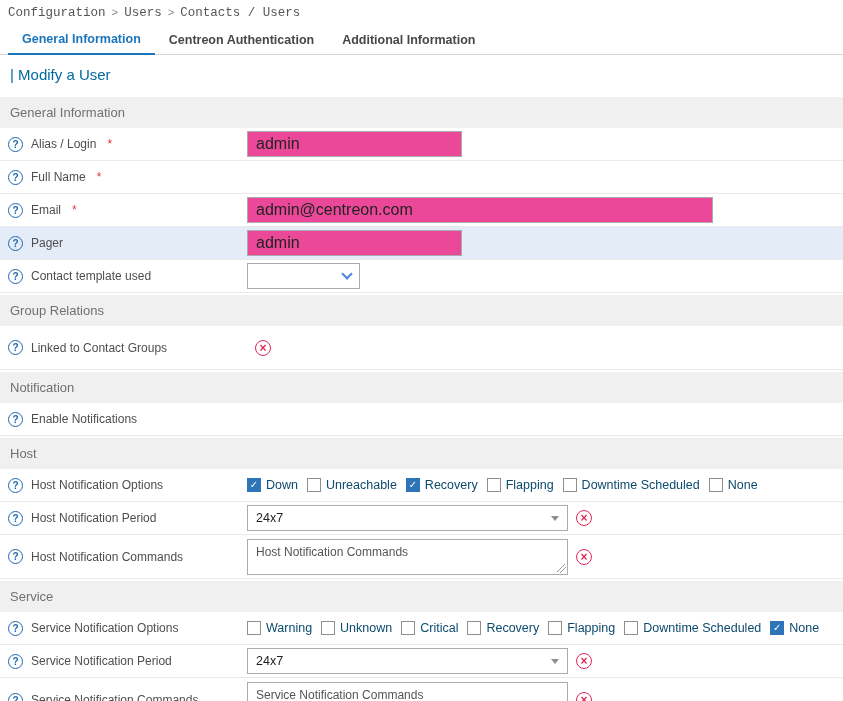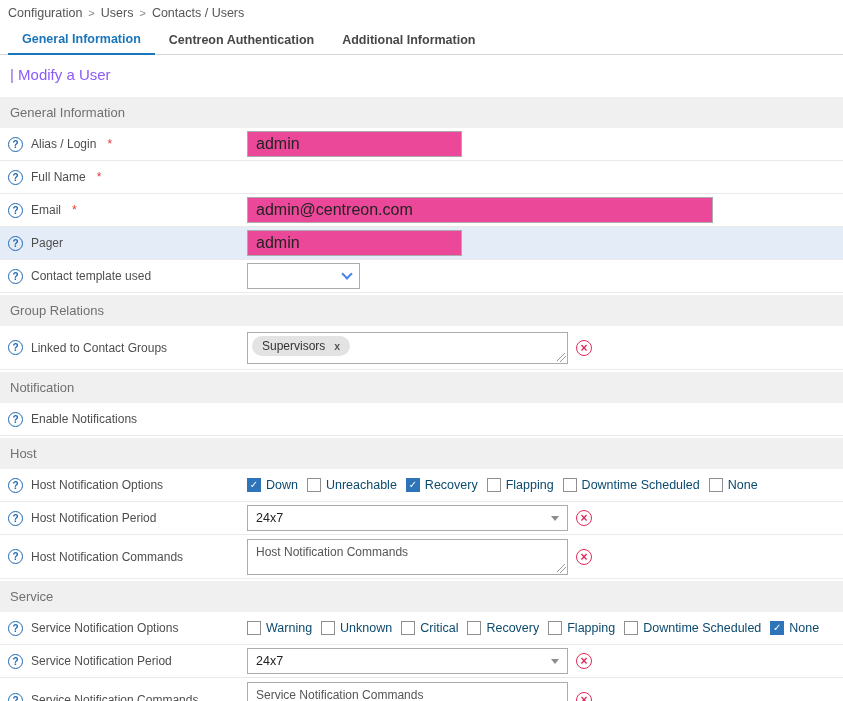--- a/index.html
+++ b/index.html
@@ -1,38 +1,38 @@
 <!DOCTYPE html>
 <html><head>
 <meta charset="utf-8">
 <style>
   * { box-sizing: border-box; margin: 0; padding: 0; }
   html,body { width: 843px; height: 701px; overflow: hidden; background: #fff;
     font-family: "Liberation Sans", sans-serif; color: #333; }
 
   
   .breadcrumb { padding: 6px 8px 5px 8px; font-size: 12.5px; color: #555;
-    display: flex; align-items: center; gap: 6px; }
+    display: flex; align-items: center; gap: 6px; font-family: Liberation Mono, monospace; }
   .crumb { color: #555; cursor: pointer; }
   .crumb-sep { color: #888; font-size: 11px; }
 
   
   .tabbar { display: flex; align-items: flex-end; border-bottom: 1px solid #d5d5d5;
     padding: 0 8px; }
   .tab { font-size: 12.5px; font-weight: bold; color: #474747;
     padding: 7px 14px 7px 14px; cursor: pointer; white-space: nowrap; }
   .tab.active { color: #1a75bb; border-bottom: 2px solid #1a75bb; margin-bottom: -1px; }
   .actions { margin-left: auto; display: flex; gap: 9px; align-items: center;
     padding-bottom: 5px; }
   .btn { background: #1d6fb5; color: #fff; border: 0; border-radius: 3px;
     font-family: inherit; font-size: 12.5px; font-weight: bold; padding: 5px 13px;
     cursor: pointer; }
 
   
-  .page-title { font-size: 15px; color: #8b5cf6; padding: 11px 10px 12px 10px; }
+  .page-title { font-size: 15px; color: #0369a1; padding: 11px 10px 12px 10px; }
 
   
   .section { background: #f0f0f0; color: #707070; font-size: 13px;
     padding: 8px 10px; margin-top: 2px; }
 
   
   .row { display: flex; align-items: center; border-bottom: 1px solid #eaeaea;
     min-height: 33px; padding: 3px 8px; }
   .row.highlight { background: #e4ecf7; }
   .label-cell { width: 239px; flex-shrink: 0; display: flex; align-items: center; gap: 8px; }
@@ -174,29 +174,20 @@
 </div>
 
 <div class="section">Group Relations</div>
 
 <div class="row" style="min-height:44px;">
   <div class="label-cell">
     <span class="help">?</span>
     <span class="flabel">Linked to Contact Groups</span>
   </div>
   <div class="field-cell">
-    <div class="ta-wrap">
-      <div class="chipbox">
-        <span class="chip">
-          <span>Supervisors</span>
-          <span class="chip-x">x</span>
-        </span>
-      </div>
-      <span class="grip"></span>
-    </div>
     <span class="red-x">×</span>
   </div>
 </div>
 
 <div class="section">Notification</div>
 
 <div class="row">
   <div class="label-cell">
     <span class="help">?</span>
     <span class="flabel">Enable Notifications</span>

